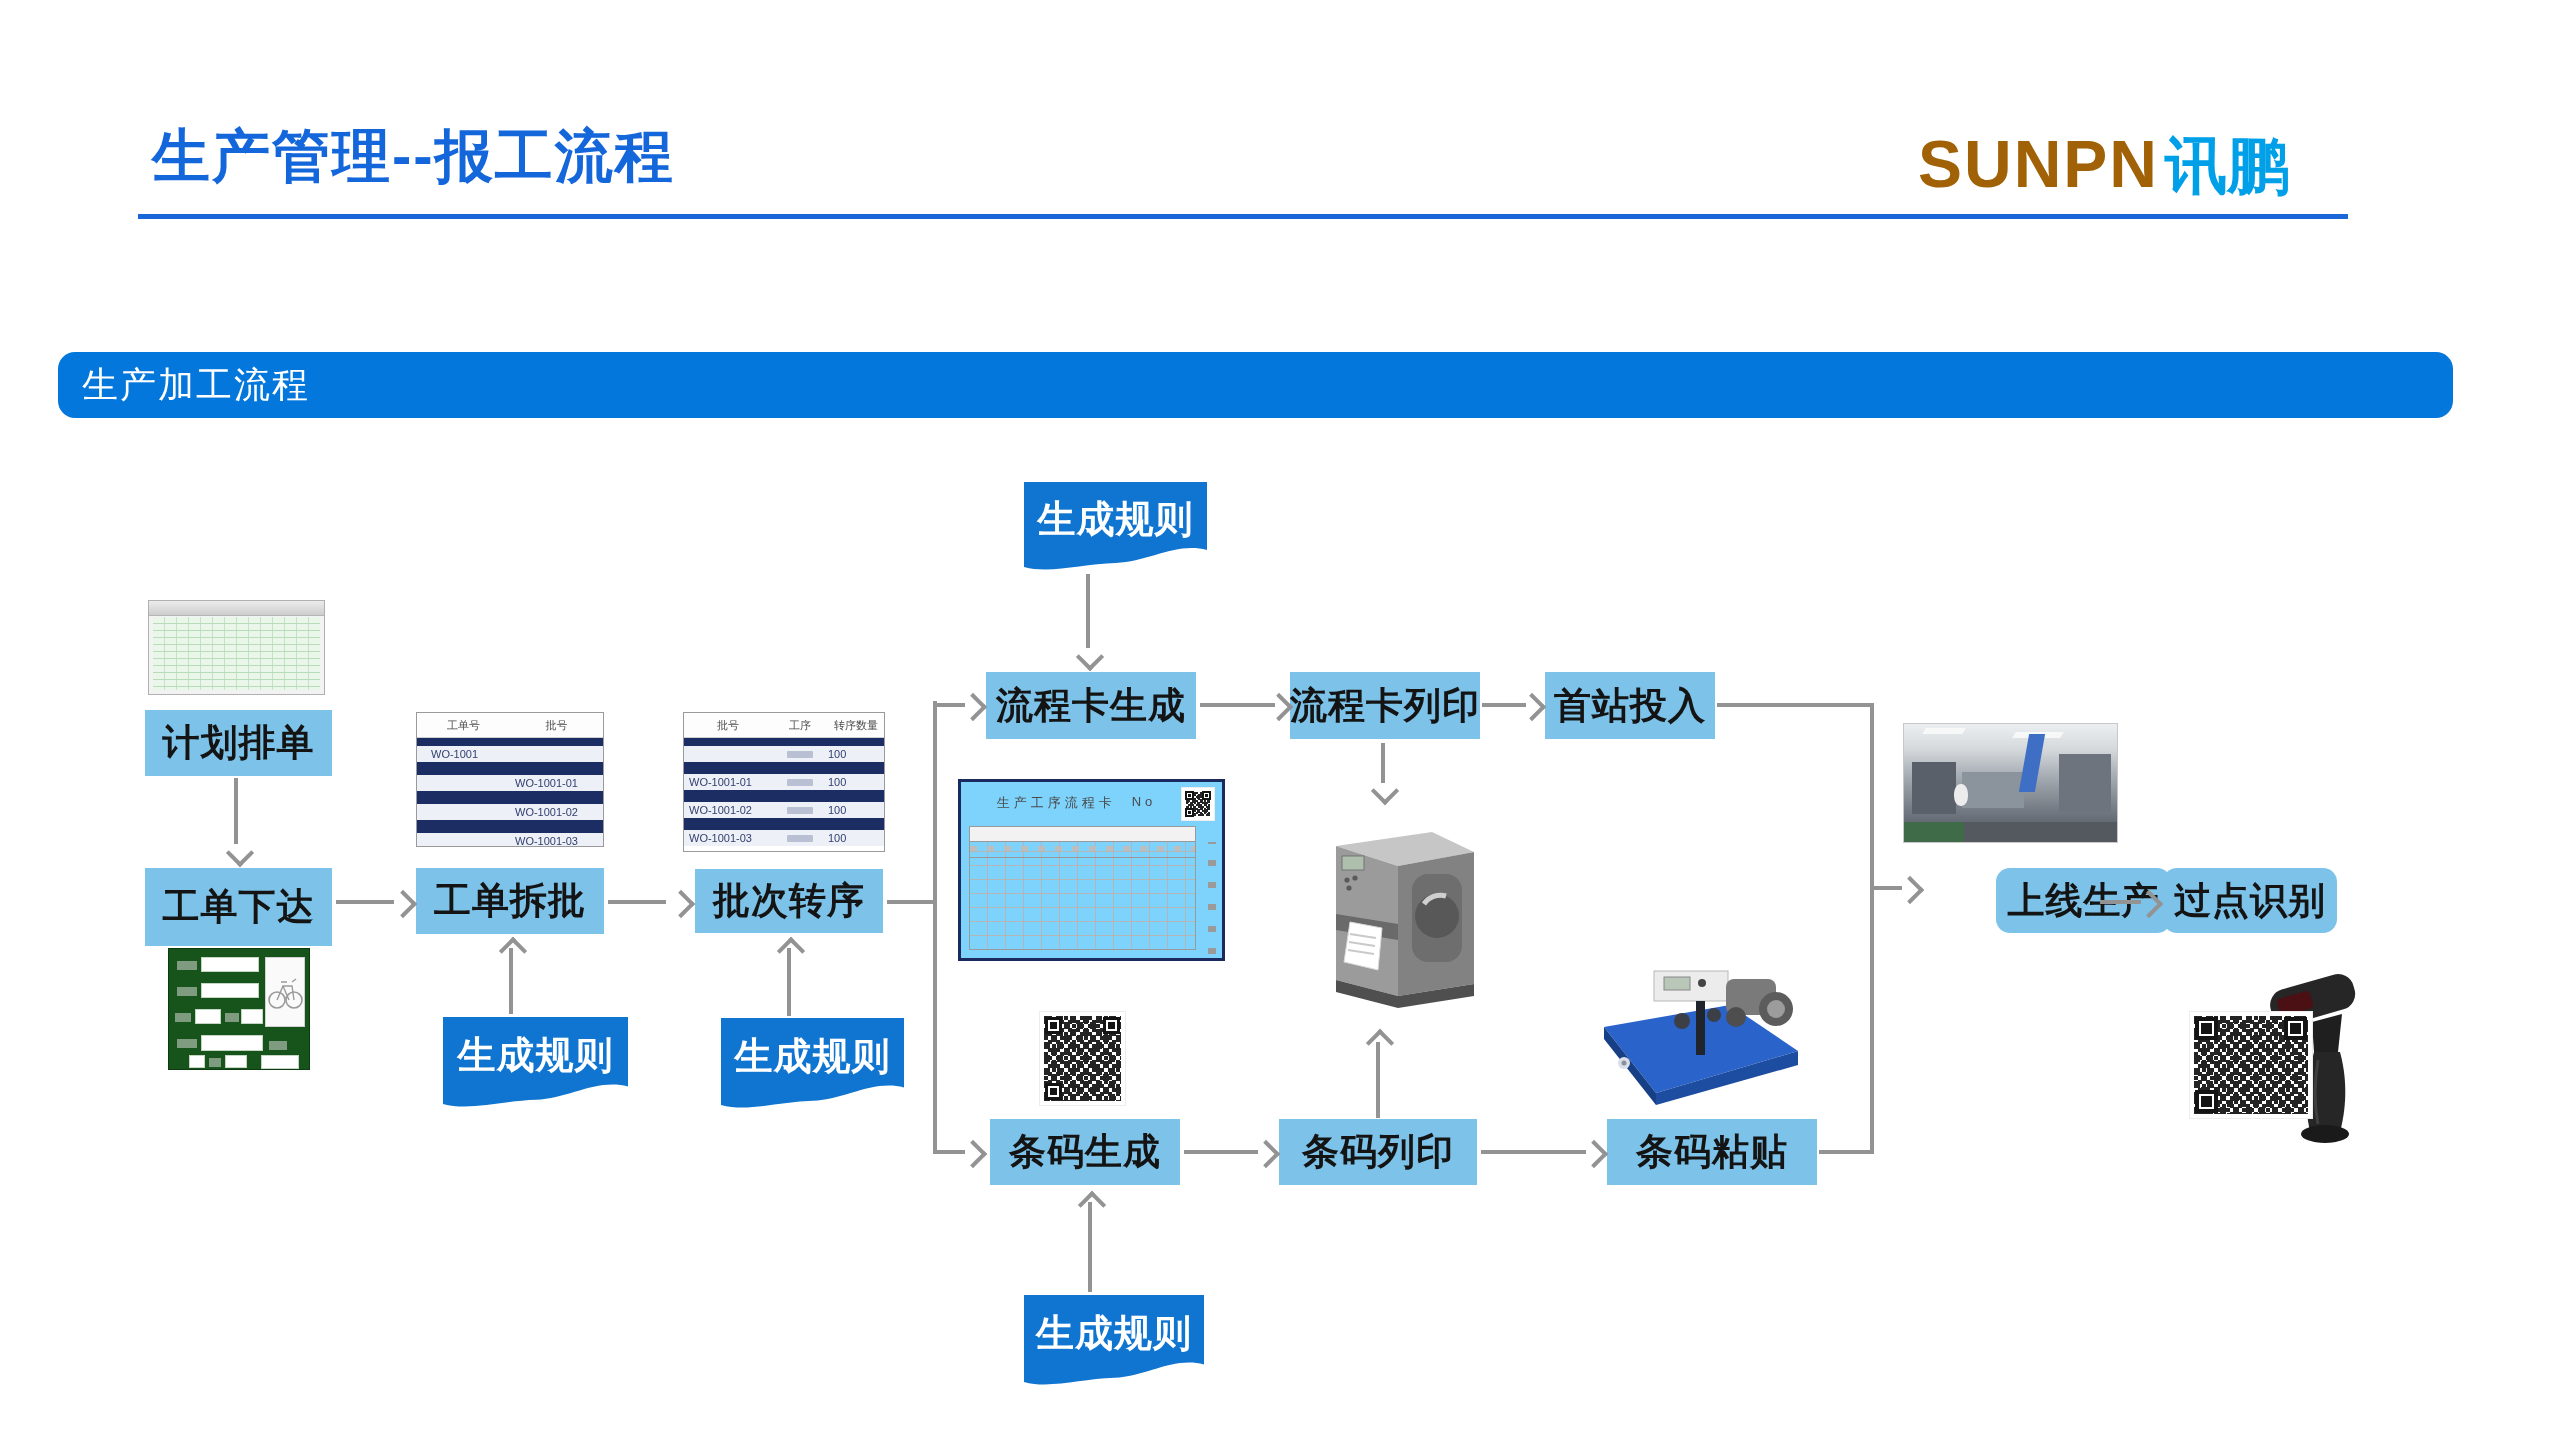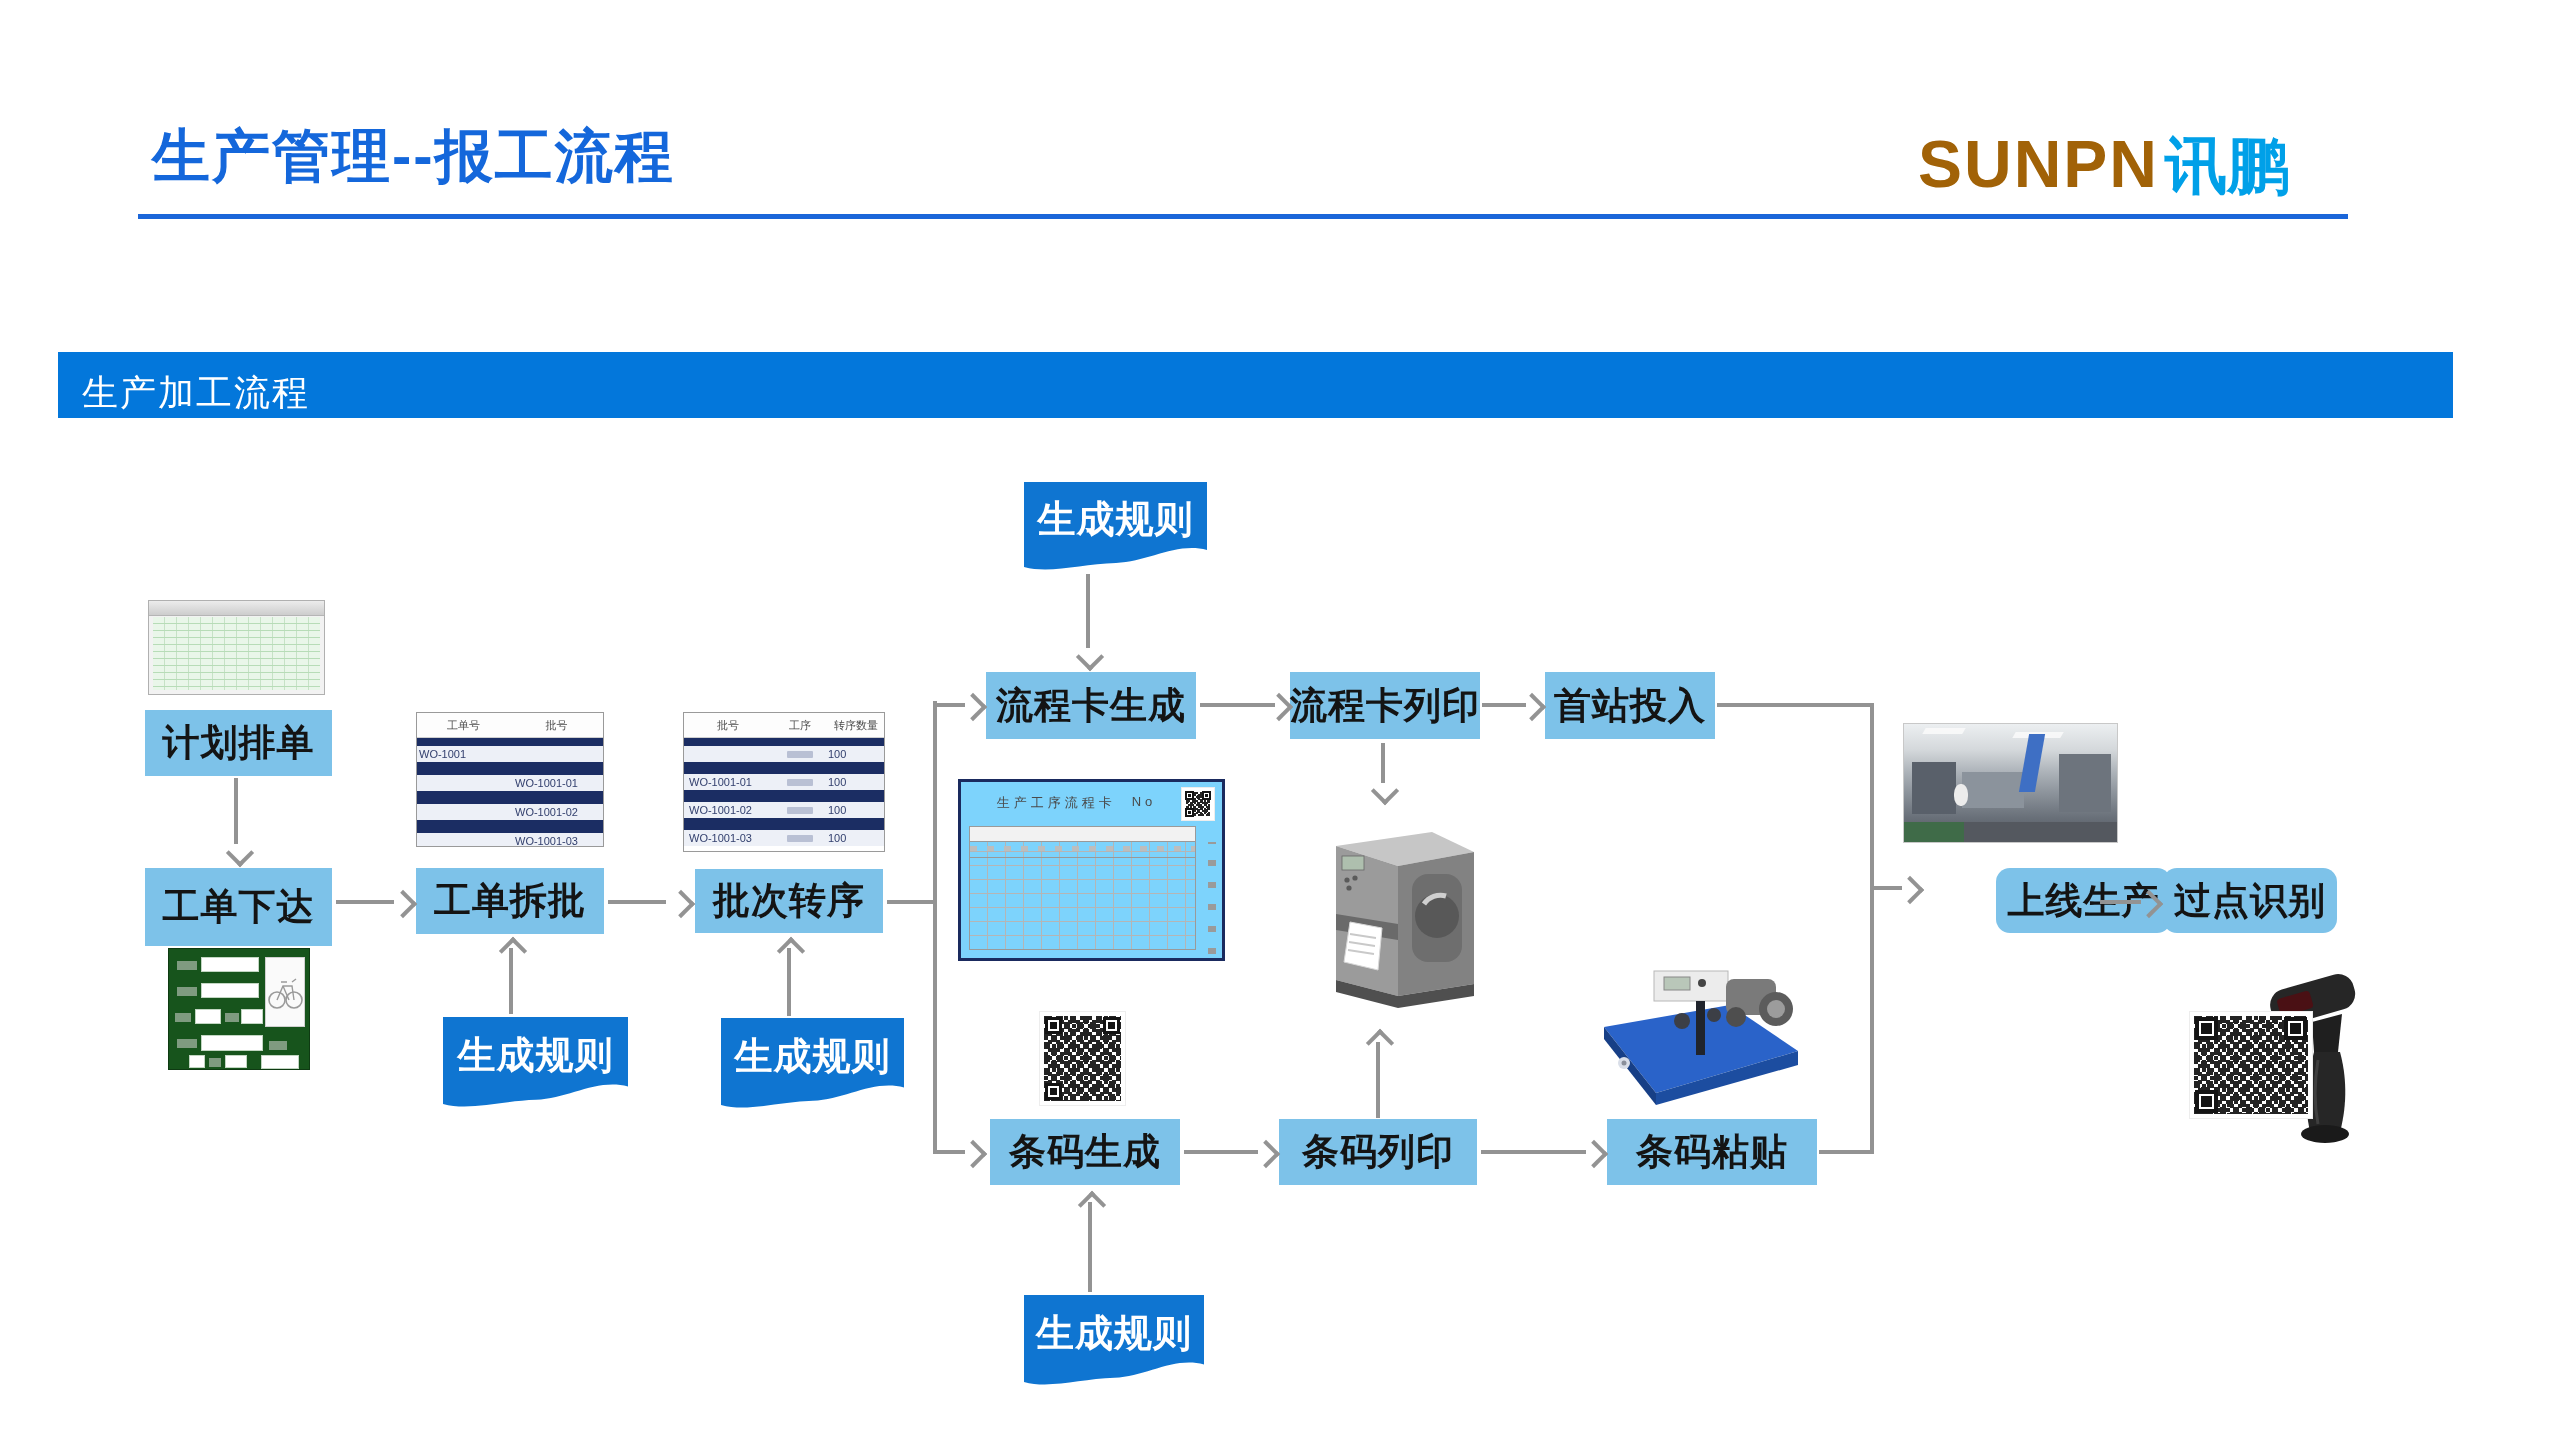--- a/index.html
+++ b/index.html
@@ -9,21 +9,21 @@
   
   .page-title{position:absolute;left:152px;top:118px;font-size:58px;font-weight:800;
               color:#1467DB;letter-spacing:2px;}
   .header-rule{position:absolute;left:138px;top:214px;width:2210px;height:5px;background:#1B66D9;}
   .logo{position:absolute;left:1918px;top:124px;display:flex;align-items:baseline;}
   .logo-sunpn{font-size:66px;font-weight:800;color:#a16207;letter-spacing:2px;}
   .logo-xunpeng{font-size:62px;font-weight:800;color:#00A0E8;margin-left:6px;}
 
   
   .section-bar{position:absolute;left:58px;top:352px;width:2395px;height:66px;background:#0377DB;
-               display:flex;align-items:flex-end;}
+               display:flex;align-items:center;border-radius:17px;}
   .section-bar-label{color:#fff;font-size:36px;padding-left:24px;letter-spacing:2px;}
 
   
   .node{position:absolute;background:#7DC2E9;display:flex;align-items:center;justify-content:center;}
   .node.rounded{border-radius:14px;}
   .node-label{font-size:37px;font-weight:700;color:#141414;letter-spacing:1px;white-space:nowrap;}
 
   
   .banner{position:absolute;margin-left:24px;}
   .banner-bg{position:absolute;left:0;top:0;width:100%;height:100%;}
@@ -148,21 +148,21 @@
     </div>
   </div>
 
   <div class="thumb mini-table" style="left:416px;top:712px;width:188px;height:135px">
     <div class="mt-head" style="height:24px">
       <span style="flex:1">工单号</span>
       <span style="flex:1">批号</span>
     </div>
     <div class="mt-bar" style="height:8px"></div>
     <div class="mt-row" style="height:16px">
-      <span style="padding-left:2px">WO-1001</span>
+      <span style="padding-left:14px">WO-1001</span>
     </div>
     <div class="mt-bar" style="height:13px"></div>
     <div class="mt-row" style="height:16px">
       <span style="padding-left:98px">WO-1001-01</span>
     </div>
     <div class="mt-bar" style="height:13px"></div>
     <div class="mt-row" style="height:16px">
       <span style="padding-left:98px">WO-1001-02</span>
     </div>
     <div class="mt-bar" style="height:13px"></div>

